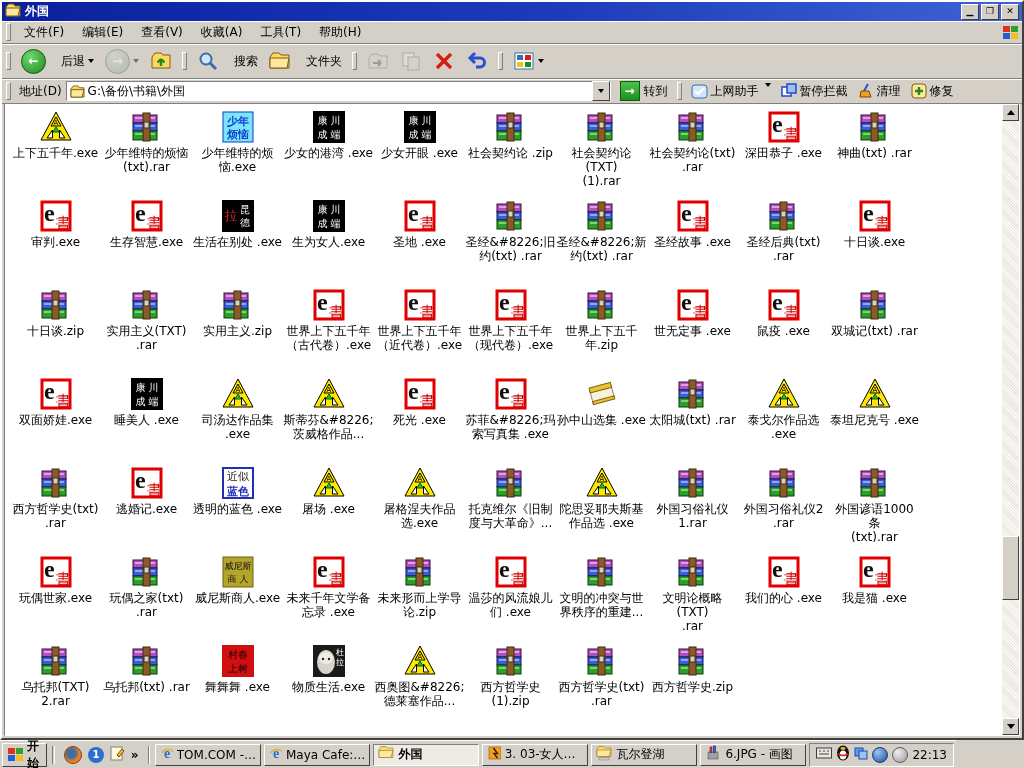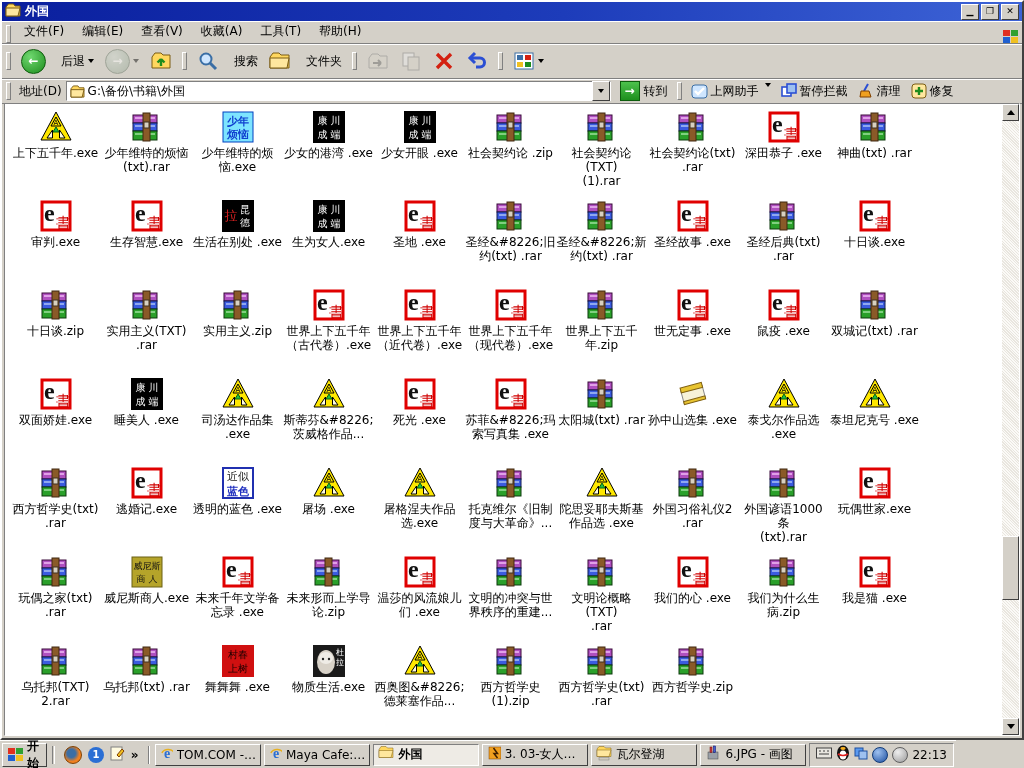--- a/index.html
+++ b/index.html
@@ -9,21 +9,21 @@
   .window{position:absolute;left:0;top:0;width:1024px;height:740px;background:#d4d0c8;
     border:2px solid;border-color:#fff #404040 #404040 #fff;box-sizing:border-box;}
   .titlebar{height:19px;background:linear-gradient(90deg,#0a1f9e 0%,#1d3cba 55%,#3d63d6 100%);
     display:flex;align-items:center;padding:0 3px;color:#fff;font-weight:bold;}
   .title-text{margin-left:4px;flex:1;font-size:12px;}
   .tbtn{width:16px;height:14px;background:#d4d0c8;border:1px solid;border-color:#fff #404040 #404040 #fff;
     margin-left:2px;display:flex;align-items:center;justify-content:center;font-size:9px;line-height:1;color:#000;font-weight:bold;}
   .bar{display:flex;align-items:center;border-bottom:1px solid #808080;box-shadow:0 1px 0 #fff inset;}
   .grip{width:3px;height:16px;border-left:1px solid #fff;border-top:1px solid #fff;
     border-right:1px solid #808080;border-bottom:1px solid #808080;margin:0 4px;}
-  .menubar{height:22px;align-items:flex-end;}
+  .menubar{height:22px;}
   .menu-item{padding:3px 9px;}
   .winflag{margin-left:auto;margin-right:4px;display:grid;grid-template-columns:7px 7px;grid-gap:1px;}
   .winflag i{width:7px;height:6px;display:block;}
   .toolbar{height:34px;gap:1px;}
   .tb{display:flex;align-items:center;padding:2px 5px;height:28px;box-sizing:border-box;}
   .tb.dis{opacity:.45;}
   .dd{width:0;height:0;border-left:3px solid transparent;border-right:3px solid transparent;
     border-top:4px solid #000;margin-left:3px;}
   .tb-label{margin-left:15px;}
   .addressbar{height:24px;}
@@ -600,40 +600,40 @@
             <div class="ficon"><svg width="32" height="32" viewBox="0 0 32 32">
                 <rect x="2" y="2" width="28" height="28" fill="#fff" stroke="#e00000" stroke-width="3"></rect>
                 <text x="4" y="21" font-size="24" font-weight="bold" fill="#111" font-family="serif">e</text>
                 <text x="16" y="28" font-size="15" fill="#d00000">書</text>
               </svg></div>
             <div class="flabel">苏菲&amp;#8226;玛
 索写真集 .exe</div>
           </div>
           <div class="file">
             <div class="ficon"><svg width="32" height="32" viewBox="0 0 32 32">
-                <rect x="2" y="4" width="24" height="8" fill="#b050c0" stroke="#3a0a3a"></rect>
-                <rect x="4" y="6" width="20" height="2" fill="#e0a0e8"></rect>
-                <rect x="2" y="12" width="24" height="8" fill="#3b5be0" stroke="#101d50"></rect>
-                <rect x="4" y="14" width="20" height="2" fill="#8fa8f0"></rect>
-                <rect x="2" y="20" width="24" height="9" fill="#2aa02a" stroke="#0c3a0c"></rect>
-                <rect x="4" y="22" width="20" height="2" fill="#80d080"></rect>
-                <rect x="12" y="2" width="7" height="28" fill="#8a5a28" stroke="#402810"></rect>
-                <rect x="13" y="11" width="5" height="6" fill="#d8d0c0" stroke="#403020"></rect>
-              </svg></div>
-            <div class="flabel">太阳城(txt) .rar</div>
-          </div>
-          <div class="file">
-            <div class="ficon"><svg width="32" height="32" viewBox="0 0 32 32">
                 <g transform="rotate(-15 16 16)">
                   <rect x="5" y="10" width="22" height="13" fill="#f7f2d8" stroke="#888"></rect>
                   <rect x="5" y="7" width="22" height="5" fill="#e8c430" stroke="#806010"></rect>
                   <rect x="5" y="21" width="22" height="3" fill="#e8c430" stroke="#806010"></rect>
                 </g>
               </svg></div>
             <div class="flabel">孙中山选集 .exe</div>
+          </div>
+          <div class="file">
+            <div class="ficon"><svg width="32" height="32" viewBox="0 0 32 32">
+                <rect x="2" y="4" width="24" height="8" fill="#b050c0" stroke="#3a0a3a"></rect>
+                <rect x="4" y="6" width="20" height="2" fill="#e0a0e8"></rect>
+                <rect x="2" y="12" width="24" height="8" fill="#3b5be0" stroke="#101d50"></rect>
+                <rect x="4" y="14" width="20" height="2" fill="#8fa8f0"></rect>
+                <rect x="2" y="20" width="24" height="9" fill="#2aa02a" stroke="#0c3a0c"></rect>
+                <rect x="4" y="22" width="20" height="2" fill="#80d080"></rect>
+                <rect x="12" y="2" width="7" height="28" fill="#8a5a28" stroke="#402810"></rect>
+                <rect x="13" y="11" width="5" height="6" fill="#d8d0c0" stroke="#403020"></rect>
+              </svg></div>
+            <div class="flabel">太阳城(txt) .rar</div>
           </div>
           <div class="file">
             <div class="ficon"><svg width="32" height="32" viewBox="0 0 32 32">
                 <polygon points="16,1 31,29 1,29" fill="#ffe800" stroke="#000"></polygon>
                 <polygon points="16,6 21,15 11,15" fill="#ffe800" stroke="#000"></polygon>
                 <text x="16" y="14" font-size="7" text-anchor="middle" fill="#000">A</text>
                 <polygon points="16,16 19,21 13,21" fill="#20c040" stroke="#066016"></polygon>
                 <polygon points="7,27 12.5,19 12.5,27" fill="#fffde0" stroke="#000"></polygon>
                 <polygon points="25,27 19.5,19 19.5,27" fill="#fffde0" stroke="#000"></polygon>
               </svg></div>
@@ -734,20 +734,34 @@
             <div class="ficon"><svg width="32" height="32" viewBox="0 0 32 32">
                 <rect x="2" y="4" width="24" height="8" fill="#b050c0" stroke="#3a0a3a"></rect>
                 <rect x="4" y="6" width="20" height="2" fill="#e0a0e8"></rect>
                 <rect x="2" y="12" width="24" height="8" fill="#3b5be0" stroke="#101d50"></rect>
                 <rect x="4" y="14" width="20" height="2" fill="#8fa8f0"></rect>
                 <rect x="2" y="20" width="24" height="9" fill="#2aa02a" stroke="#0c3a0c"></rect>
                 <rect x="4" y="22" width="20" height="2" fill="#80d080"></rect>
                 <rect x="12" y="2" width="7" height="28" fill="#8a5a28" stroke="#402810"></rect>
                 <rect x="13" y="11" width="5" height="6" fill="#d8d0c0" stroke="#403020"></rect>
               </svg></div>
+            <div class="flabel">外国习俗礼仪
+1.rar</div>
+          </div>
+          <div class="file">
+            <div class="ficon"><svg width="32" height="32" viewBox="0 0 32 32">
+                <rect x="2" y="4" width="24" height="8" fill="#b050c0" stroke="#3a0a3a"></rect>
+                <rect x="4" y="6" width="20" height="2" fill="#e0a0e8"></rect>
+                <rect x="2" y="12" width="24" height="8" fill="#3b5be0" stroke="#101d50"></rect>
+                <rect x="4" y="14" width="20" height="2" fill="#8fa8f0"></rect>
+                <rect x="2" y="20" width="24" height="9" fill="#2aa02a" stroke="#0c3a0c"></rect>
+                <rect x="4" y="22" width="20" height="2" fill="#80d080"></rect>
+                <rect x="12" y="2" width="7" height="28" fill="#8a5a28" stroke="#402810"></rect>
+                <rect x="13" y="11" width="5" height="6" fill="#d8d0c0" stroke="#403020"></rect>
+              </svg></div>
             <div class="flabel">外国习俗礼仪2
 .rar</div>
           </div>
           <div class="file">
             <div class="ficon"><svg width="32" height="32" viewBox="0 0 32 32">
                 <rect x="2" y="4" width="24" height="8" fill="#b050c0" stroke="#3a0a3a"></rect>
                 <rect x="4" y="6" width="20" height="2" fill="#e0a0e8"></rect>
                 <rect x="2" y="12" width="24" height="8" fill="#3b5be0" stroke="#101d50"></rect>
                 <rect x="4" y="14" width="20" height="2" fill="#8fa8f0"></rect>
                 <rect x="2" y="20" width="24" height="9" fill="#2aa02a" stroke="#0c3a0c"></rect>
@@ -848,34 +862,20 @@
             <div class="flabel">文明论概略(TXT)
 .rar</div>
           </div>
           <div class="file">
             <div class="ficon"><svg width="32" height="32" viewBox="0 0 32 32">
                 <rect x="2" y="2" width="28" height="28" fill="#fff" stroke="#e00000" stroke-width="3"></rect>
                 <text x="4" y="21" font-size="24" font-weight="bold" fill="#111" font-family="serif">e</text>
                 <text x="16" y="28" font-size="15" fill="#d00000">書</text>
               </svg></div>
             <div class="flabel">我们的心 .exe</div>
-          </div>
-          <div class="file">
-            <div class="ficon"><svg width="32" height="32" viewBox="0 0 32 32">
-                <rect x="2" y="4" width="24" height="8" fill="#b050c0" stroke="#3a0a3a"></rect>
-                <rect x="4" y="6" width="20" height="2" fill="#e0a0e8"></rect>
-                <rect x="2" y="12" width="24" height="8" fill="#3b5be0" stroke="#101d50"></rect>
-                <rect x="4" y="14" width="20" height="2" fill="#8fa8f0"></rect>
-                <rect x="2" y="20" width="24" height="9" fill="#2aa02a" stroke="#0c3a0c"></rect>
-                <rect x="4" y="22" width="20" height="2" fill="#80d080"></rect>
-                <rect x="12" y="2" width="7" height="28" fill="#8a5a28" stroke="#402810"></rect>
-                <rect x="13" y="11" width="5" height="6" fill="#d8d0c0" stroke="#403020"></rect>
-              </svg></div>
-            <div class="flabel">我们为什么生
-病.zip</div>
           </div>
           <div class="file">
             <div class="ficon"><svg width="32" height="32" viewBox="0 0 32 32">
                 <rect x="2" y="2" width="28" height="28" fill="#fff" stroke="#e00000" stroke-width="3"></rect>
                 <text x="4" y="21" font-size="24" font-weight="bold" fill="#111" font-family="serif">e</text>
                 <text x="16" y="28" font-size="15" fill="#d00000">書</text>
               </svg></div>
             <div class="flabel">我是猫 .exe</div>
           </div>
           <div class="file">

